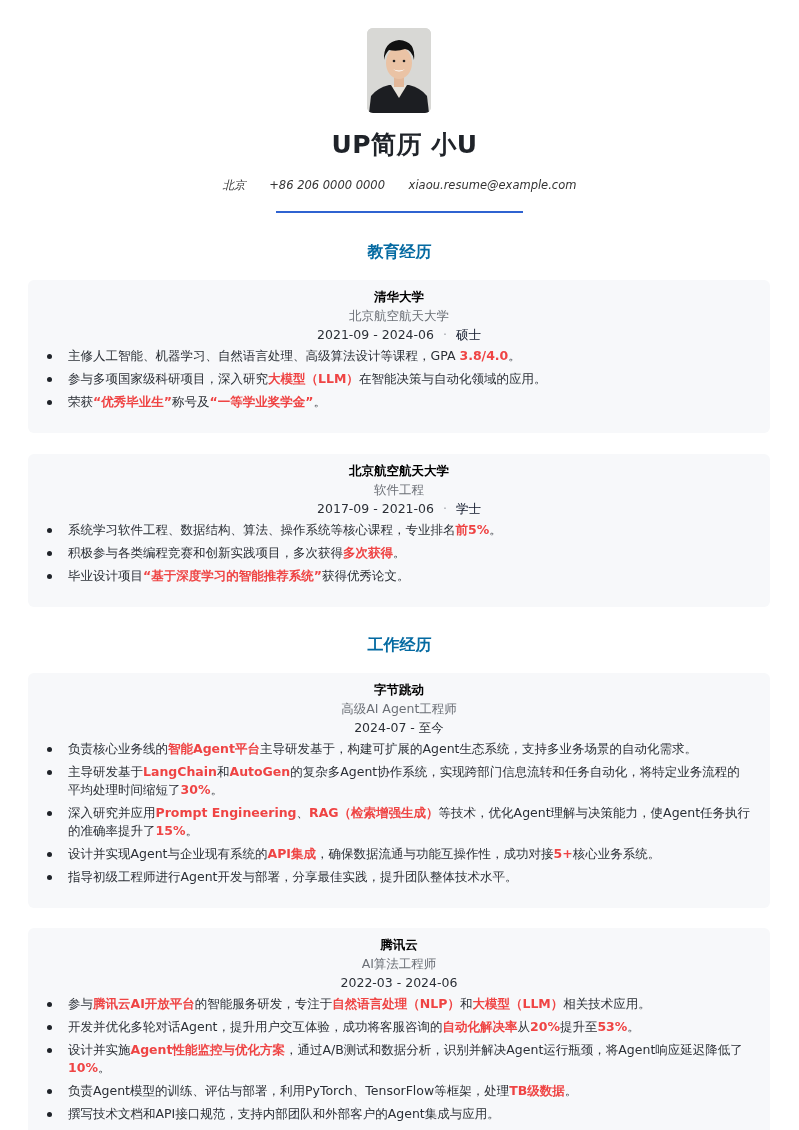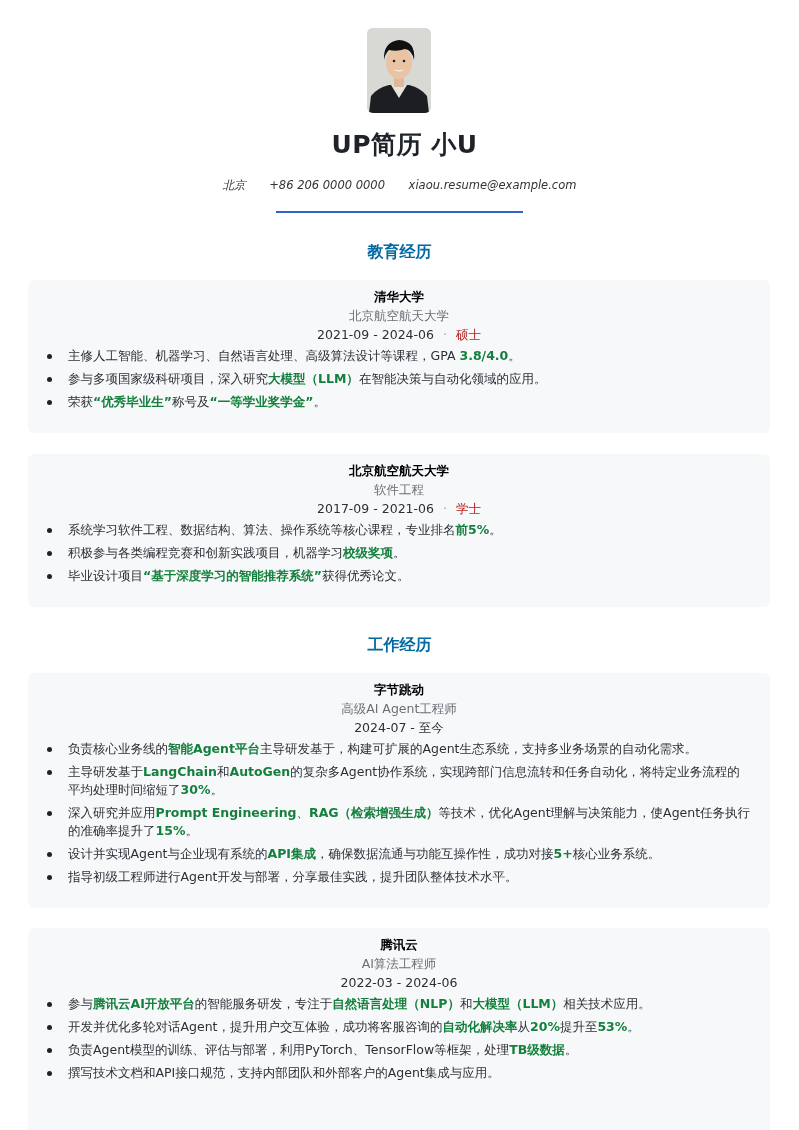--- a/index.html
+++ b/index.html
@@ -32,32 +32,32 @@
 
   .card {
     position: absolute; left: 28px; width: 742px;
     background: #f7f8fa; border-radius: 6px;
   }
   .card-head { text-align: center; padding-top: 9px; }
   .org { font-size: 12.5px; font-weight: bold; color: #000000; line-height: 18px; font-family: Liberation Mono, monospace; }
   .role { font-size: 12.5px; color: #6b6f76; line-height: 18px; }
   .date { font-size: 12.5px; color: #2b2f36; line-height: 20px; }
   .date .sep { color: #a0a4aa; margin: 0 9px; }
-  .date .deg { color: #b91c1c; }
+  .date .deg { color: #0f172a; }
 
   ul.bullets { list-style: none; padding: 2px 18px 0 40px; }
   ul.bullets li {
     position: relative; font-size: 12.5px; line-height: 18px; color: #2b2f36;
     margin-bottom: 5px;
   }
   ul.bullets li::before {
     content: ""; position: absolute; left: -21px; top: 7px;
     width: 5px; height: 5px; border-radius: 50%; background: #1f2329;
   }
-  b { font-weight: bold; color: #15803d; }
+  b { font-weight: bold; color: #ef4444; }
 </style>
 </head>
 <body>
 
 <div class="avatar">
   <svg viewBox="0 0 64 85">
     <rect width="64" height="85" fill="#d8d8d5"></rect>
     <path d="M2 85 L4 68 Q10 60 22 57 L42 57 Q54 60 60 68 L62 85 Z" fill="#1c1e22"></path>
     <path d="M24 57 L32 70 L40 57 Z" fill="#e8e4dc"></path>
     <rect x="27" y="46" width="10" height="13" fill="#e2b89a"></rect>
@@ -99,21 +99,21 @@
 <div class="card" style="top:454px; height:153px;">
   <div class="card-head">
     <div class="org">北京航空航天大学</div>
     <div class="role">软件工程</div>
     <div class="date">
       <span>2017-09 - 2021-06</span><span class="sep">·</span><span class="deg">学士</span>
     </div>
   </div>
   <ul class="bullets">
     <li><span>系统学习软件工程、数据结构、算法、操作系统等核心课程，专业排名</span><b>前5%</b><span>。</span></li>
-    <li><span>积极参与各类编程竞赛和创新实践项目，机器学习</span><b>校级奖项</b><span>。</span></li>
+    <li><span>积极参与各类编程竞赛和创新实践项目，多次获得</span><b>多次获得</b><span>。</span></li>
     <li><span>毕业设计项目</span><b>“基于深度学习的智能推荐系统”</b><span>获得优秀论文。</span></li>
   </ul>
 </div>
 
 <div class="section-title" style="top:635px;">工作经历</div>
 
 <div class="card" style="top:673px; height:235px;">
   <div class="card-head">
     <div class="org">字节跳动</div>
     <div class="role">高级AI Agent工程师</div>
@@ -130,16 +130,17 @@
 
 <div class="card" style="top:928px; height:220px;">
   <div class="card-head">
     <div class="org">腾讯云</div>
     <div class="role">AI算法工程师</div>
     <div class="date">2022-03 - 2024-06</div>
   </div>
   <ul class="bullets">
     <li><span>参与</span><b>腾讯云AI开放平台</b><span>的智能服务研发，专注于</span><b>自然语言处理（NLP）</b><span>和</span><b>大模型（LLM）</b><span>相关技术应用。</span></li>
     <li><span>开发并优化多轮对话Agent，提升用户交互体验，成功将客服咨询的</span><b>自动化解决率</b><span>从</span><b>20%</b><span>提升至</span><b>53%</b><span>。</span></li>
+    <li><span>设计并实施</span><b>Agent性能监控与优化方案</b><span>，通过A/B测试和数据分析，识别并解决Agent运行瓶颈，将Agent响应延迟降低了</span><b>10%</b><span>。</span></li>
     <li><span>负责Agent模型的训练、评估与部署，利用PyTorch、TensorFlow等框架，处理</span><b>TB级数据</b><span>。</span></li>
     <li><span>撰写技术文档和API接口规范，支持内部团队和外部客户的Agent集成与应用。</span></li>
   </ul>
 </div>
 
 </body></html>

